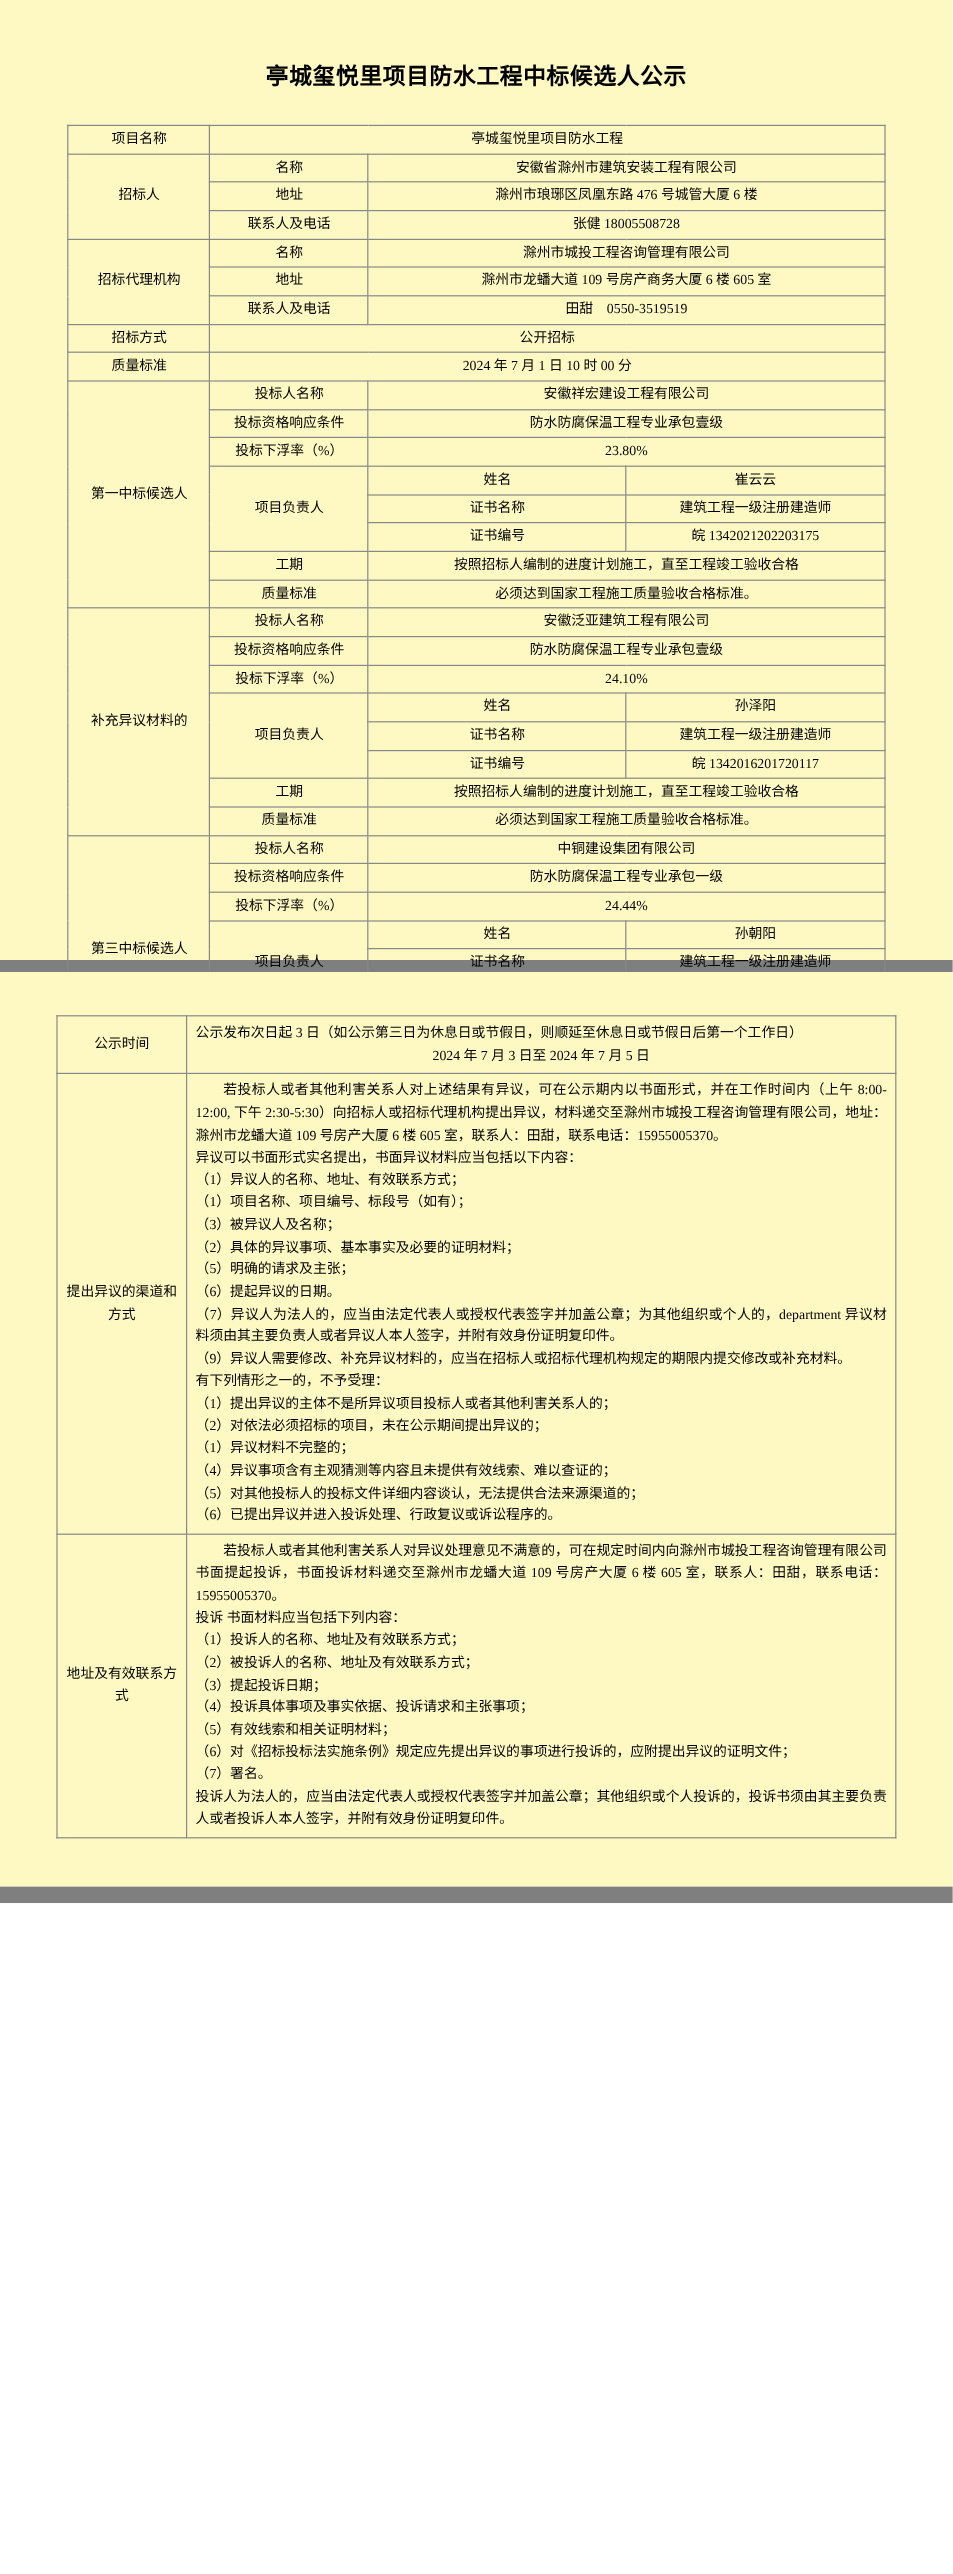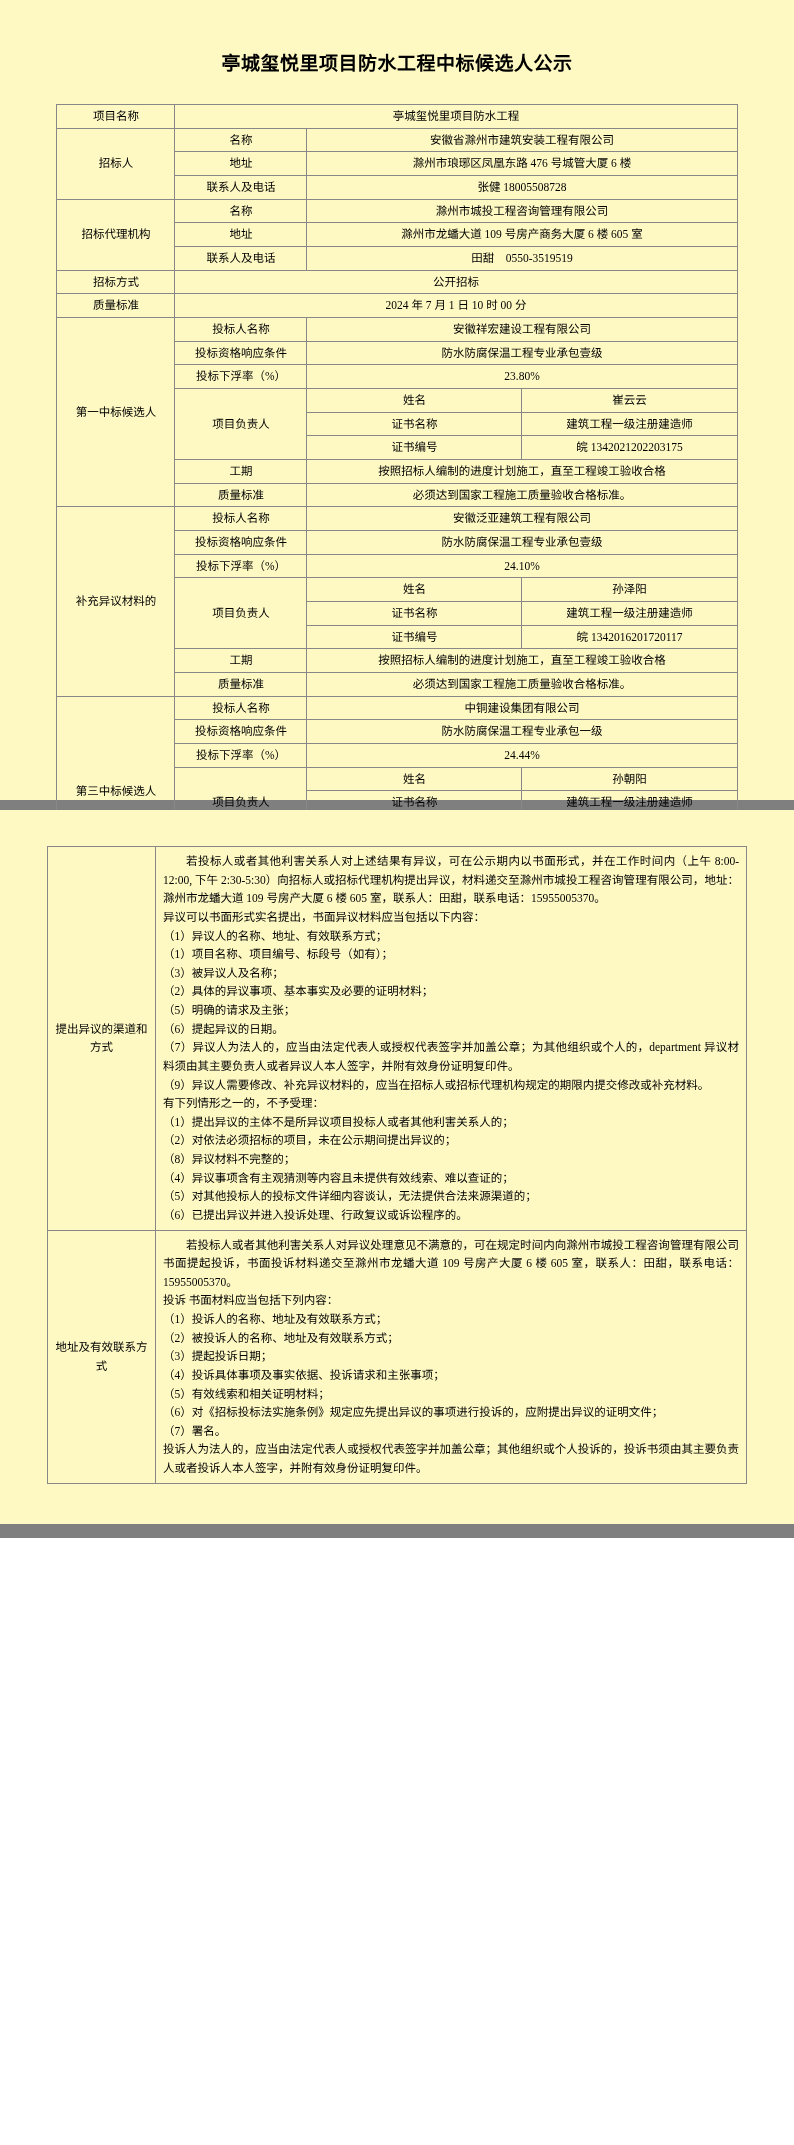--- a/index.html
+++ b/index.html
@@ -259,37 +259,44 @@
 
 <div class="gap-band"></div>
 
 <div class="page page-two">
   <table class="notice">
     <colgroup>
         <col style="width:108px">
         <col>
       </colgroup>
     <tbody>
+      <tr>
+        <td class="n-label">公示时间</td>
+        <td class="n-body">
+          <p class="para">公示发布次日起 3 日（如公示第三日为休息日或节假日，则顺延至休息日或节假日后第一个工作日）</p>
+          <p class="para-c">2024 年 7 月 3 日至 2024 年 7 月 5 日</p>
+        </td>
+      </tr>
       <tr>
         <td class="n-label">提出异议的渠道和方式</td>
         <td class="n-body">
             <p class="para-ind">若投标人或者其他利害关系人对上述结果有异议，可在公示期内以书面形式，并在工作时间内（上午 8:00-12:00, 下午 2:30-5:30）向招标人或招标代理机构提出异议，材料递交至滁州市城投工程咨询管理有限公司，地址： 滁州市龙蟠大道 109 号房产大厦 6 楼 605 室，联系人：田甜，联系电话：15955005370。</p>
             <p class="para">异议可以书面形式实名提出，书面异议材料应当包括以下内容：</p>
             <p class="para">（1）异议人的名称、地址、有效联系方式；</p>
             <p class="para">（1）项目名称、项目编号、标段号（如有）；</p>
             <p class="para">（3）被异议人及名称；</p>
             <p class="para">（2）具体的异议事项、基本事实及必要的证明材料；</p>
             <p class="para">（5）明确的请求及主张；</p>
             <p class="para">（6）提起异议的日期。</p>
             <p class="para">（7）异议人为法人的，应当由法定代表人或授权代表签字并加盖公章；为其他组织或个人的，department 异议材料须由其主要负责人或者异议人本人签字，并附有效身份证明复印件。</p>
             <p class="para">（9）异议人需要修改、补充异议材料的，应当在招标人或招标代理机构规定的期限内提交修改或补充材料。</p>
             <p class="para">有下列情形之一的，不予受理：</p>
             <p class="para">（1）提出异议的主体不是所异议项目投标人或者其他利害关系人的；</p>
             <p class="para">（2）对依法必须招标的项目，未在公示期间提出异议的；</p>
-            <p class="para">（8）异议材料不完整的；</p>
+            <p class="para">（1）异议材料不完整的；</p>
             <p class="para">（4）异议事项含有主观猜测等内容且未提供有效线索、难以查证的；</p>
             <p class="para">（5）对其他投标人的投标文件详细内容谈认，无法提供合法来源渠道的；</p>
             <p class="para">（6）已提出异议并进入投诉处理、行政复议或诉讼程序的。</p>
           </td>
       </tr>
       <tr>
         <td class="n-label">地址及有效联系方式</td>
         <td class="n-body">
             <p class="para-ind">若投标人或者其他利害关系人对异议处理意见不满意的，可在规定时间内向滁州市城投工程咨询管理有限公司书面提起投诉，书面投诉材料递交至滁州市龙蟠大道 109 号房产大厦 6 楼 605 室，联系人：田甜，联系电话：15955005370。</p>
             <p class="para">投诉 书面材料应当包括下列内容：</p>

